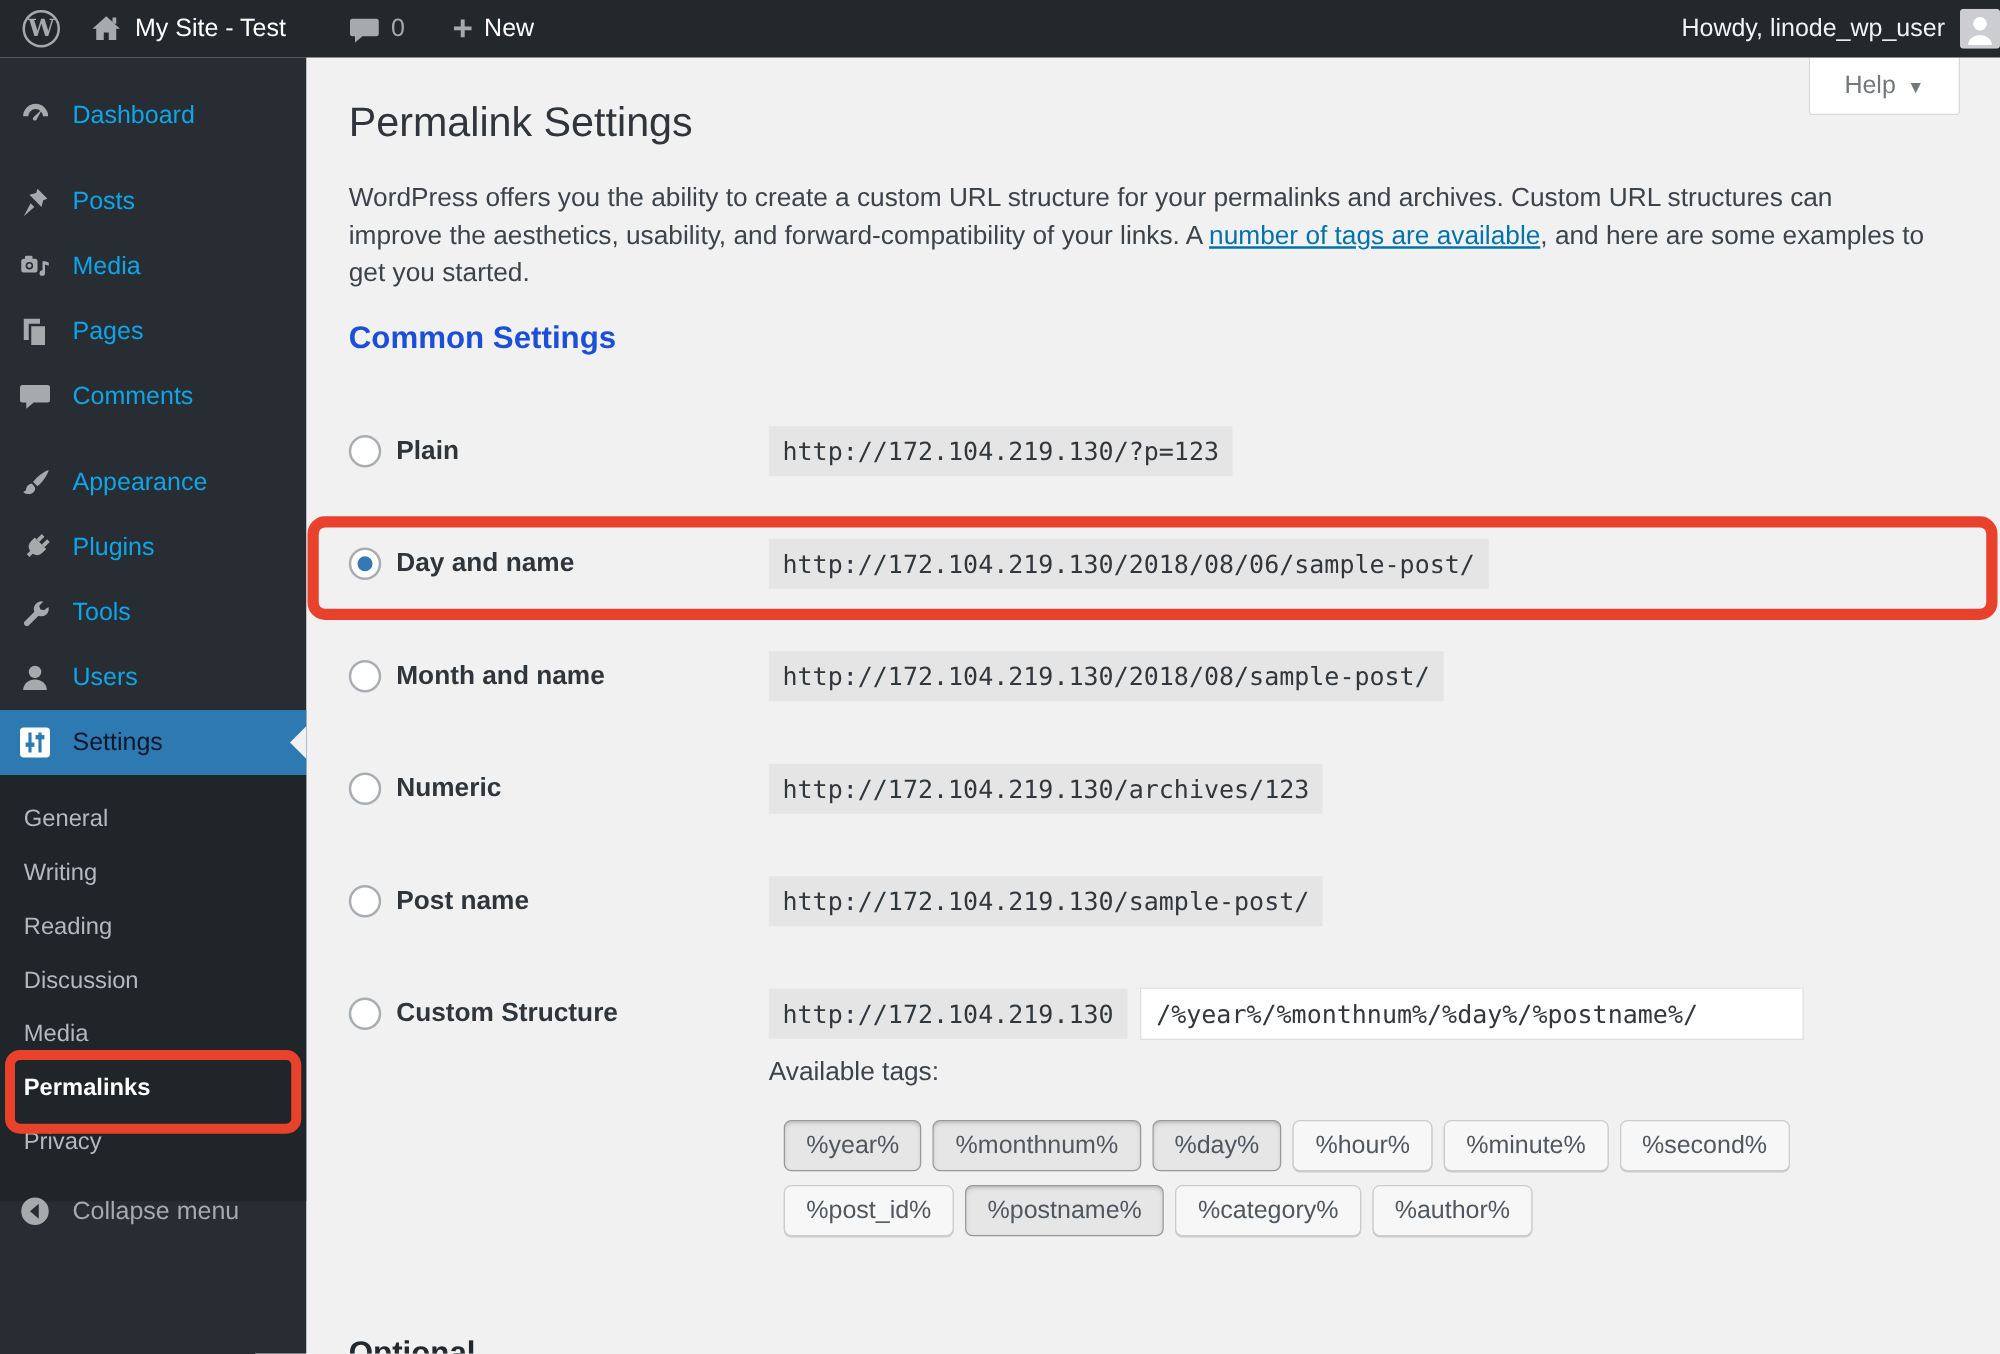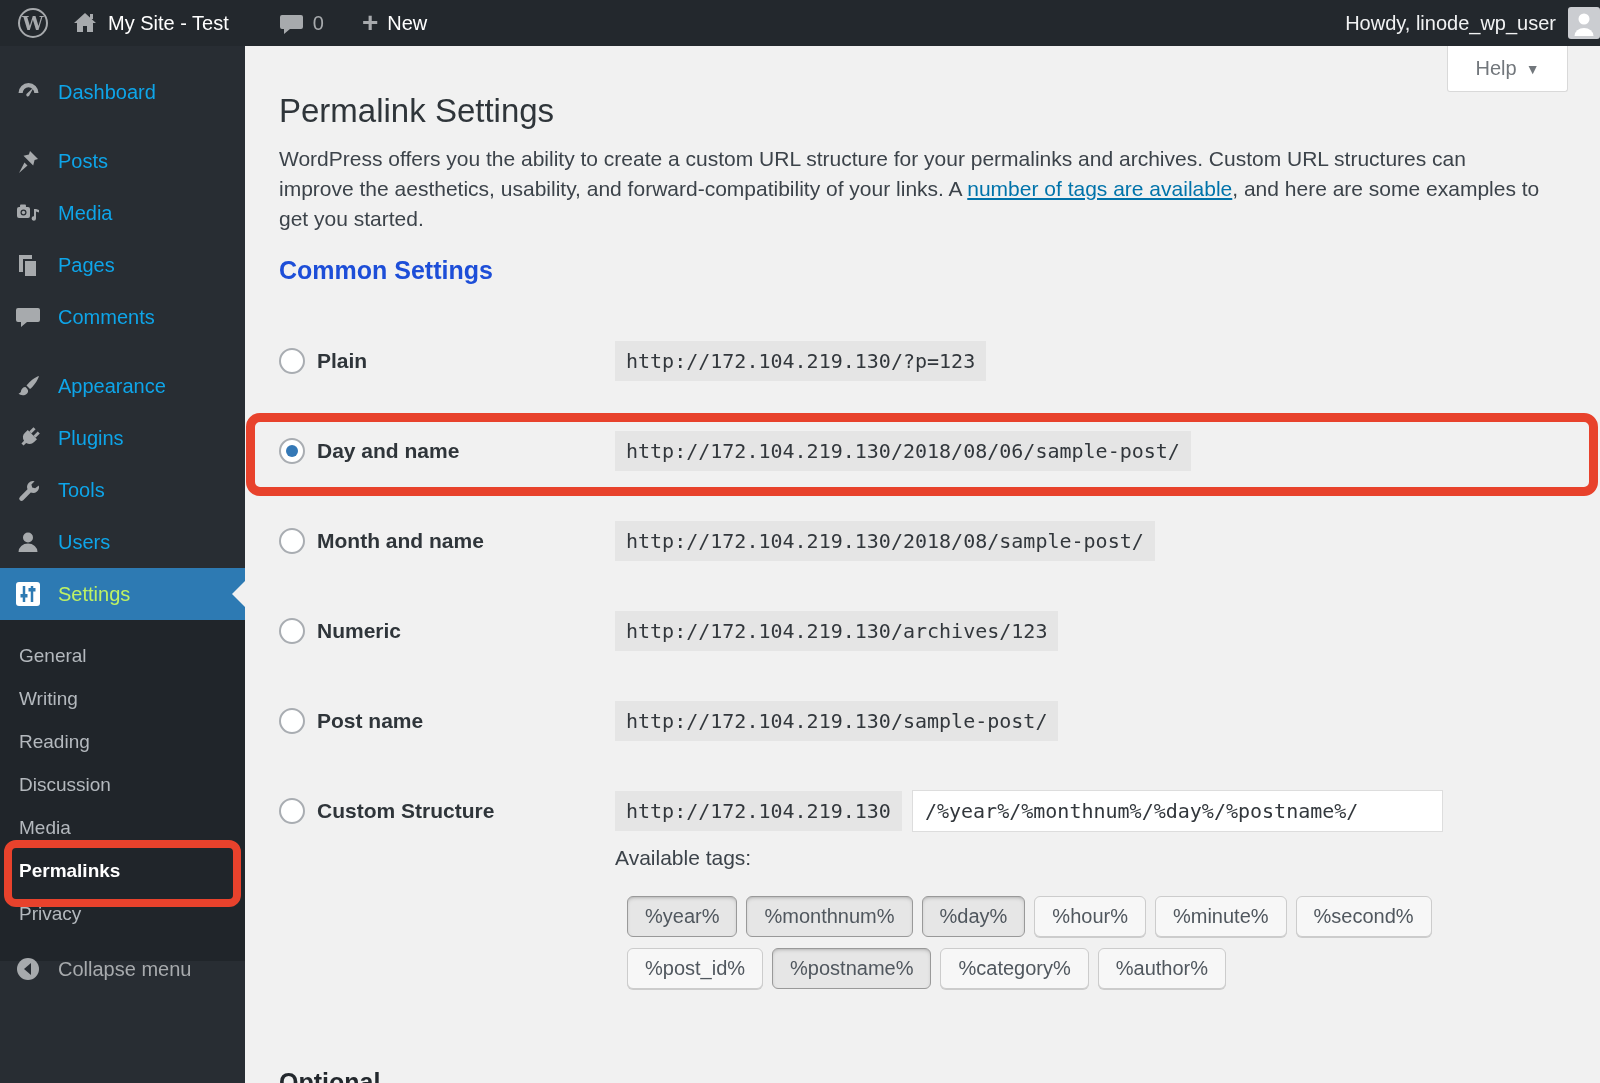--- a/index.html
+++ b/index.html
@@ -25,41 +25,41 @@
   .ab-plus { color:#a7aaad; font-size:28px; font-weight:700; margin-right:9px; line-height:1; }
   #ab-right { margin-left:auto; display:flex; align-items:center; }
   #howdy { font-size:20px; color:#f1f2f3; margin-right:12px; }
 
   
   #sidebar { position:absolute; left:0; top:46px; width:245px; height:1037px; background:#282d33; z-index:20; }
   .menu-item { position:relative; display:flex; align-items:center; height:52px; font-size:20px; color:#0ea5e9; cursor:pointer; }
   .menu-item .mi-icon { width:28px; margin:0 16px 0 14px; display:flex; justify-content:center; align-items:center; }
   .sep { height:17px; }
   .menu-top-pad { height:20px; }
-  .menu-item.active { background:#2d7ab3; color:#bef264; }
+  .menu-item.active { background:#2d7ab3; color:#0f172a; }
   .menu-item.active .arrow {
     position:absolute; right:0; top:50%; margin-top:-13px; width:0; height:0;
     border-top:13px solid transparent; border-bottom:13px solid transparent; border-right:13px solid #f1f1f1;
   }
   #submenu { position:absolute; left:0; top:574px; width:245px; background:#20252a; padding:14px 0 26px 0; }
   .sub-item { height:43px; display:flex; align-items:center; padding-left:19px; font-size:19px; color:#b4b9be; cursor:pointer; }
   .sub-item.current { color:#fff; font-weight:700; }
   #collapse { position:absolute; left:0; top:897px; width:245px; height:52px; display:flex; align-items:center; font-size:20px; color:#a7aaad; cursor:pointer; }
   #collapse .mi-icon { width:28px; margin:0 16px 0 14px; display:flex; justify-content:center; }
 
   
   #content { position:absolute; left:245px; top:46px; width:1355px; height:1037px; background:#f1f1f1; overflow:hidden; }
   #help-tab {
     position:absolute; right:32px; top:0; width:121px; height:46px; background:#ffffff;
     border:1px solid #d9d9d9; border-top:none; border-radius:0 0 3px 3px;
     display:flex; align-items:center; justify-content:center; gap:9px;
     color:#72777c; font-size:20px; cursor:pointer;
   }
   #help-tab .caret { font-size:14px; color:#72777c; }
-  #page-title { position:absolute; left:34px; top:46px; margin:0; font-size:33px; font-weight:400; color:#2f353a; }
+  #page-title { position:absolute; left:34px; top:33px; margin:0; font-size:33px; font-weight:400; color:#2f353a; }
   #intro { position:absolute; left:34px; top:98px; width:1264px; margin:0; font-size:21px; line-height:30px; color:#3c434a; }
   #intro a { color:#0073aa; text-decoration:underline; cursor:pointer; }
   #common-heading { position:absolute; left:34px; top:210px; margin:0; font-size:25px; font-weight:700; color:#1d4ed8; }
   #rows { position:absolute; left:34px; top:270px; }
   .opt-row { display:flex; align-items:center; height:90px; }
   .label-cell { width:336px; display:flex; align-items:center; }
   .radio {
     width:26px; height:26px; border-radius:50%; background:#fff; border:2px solid #a9adb2;
     margin-right:12px; position:relative; flex:none; cursor:pointer;
   }

